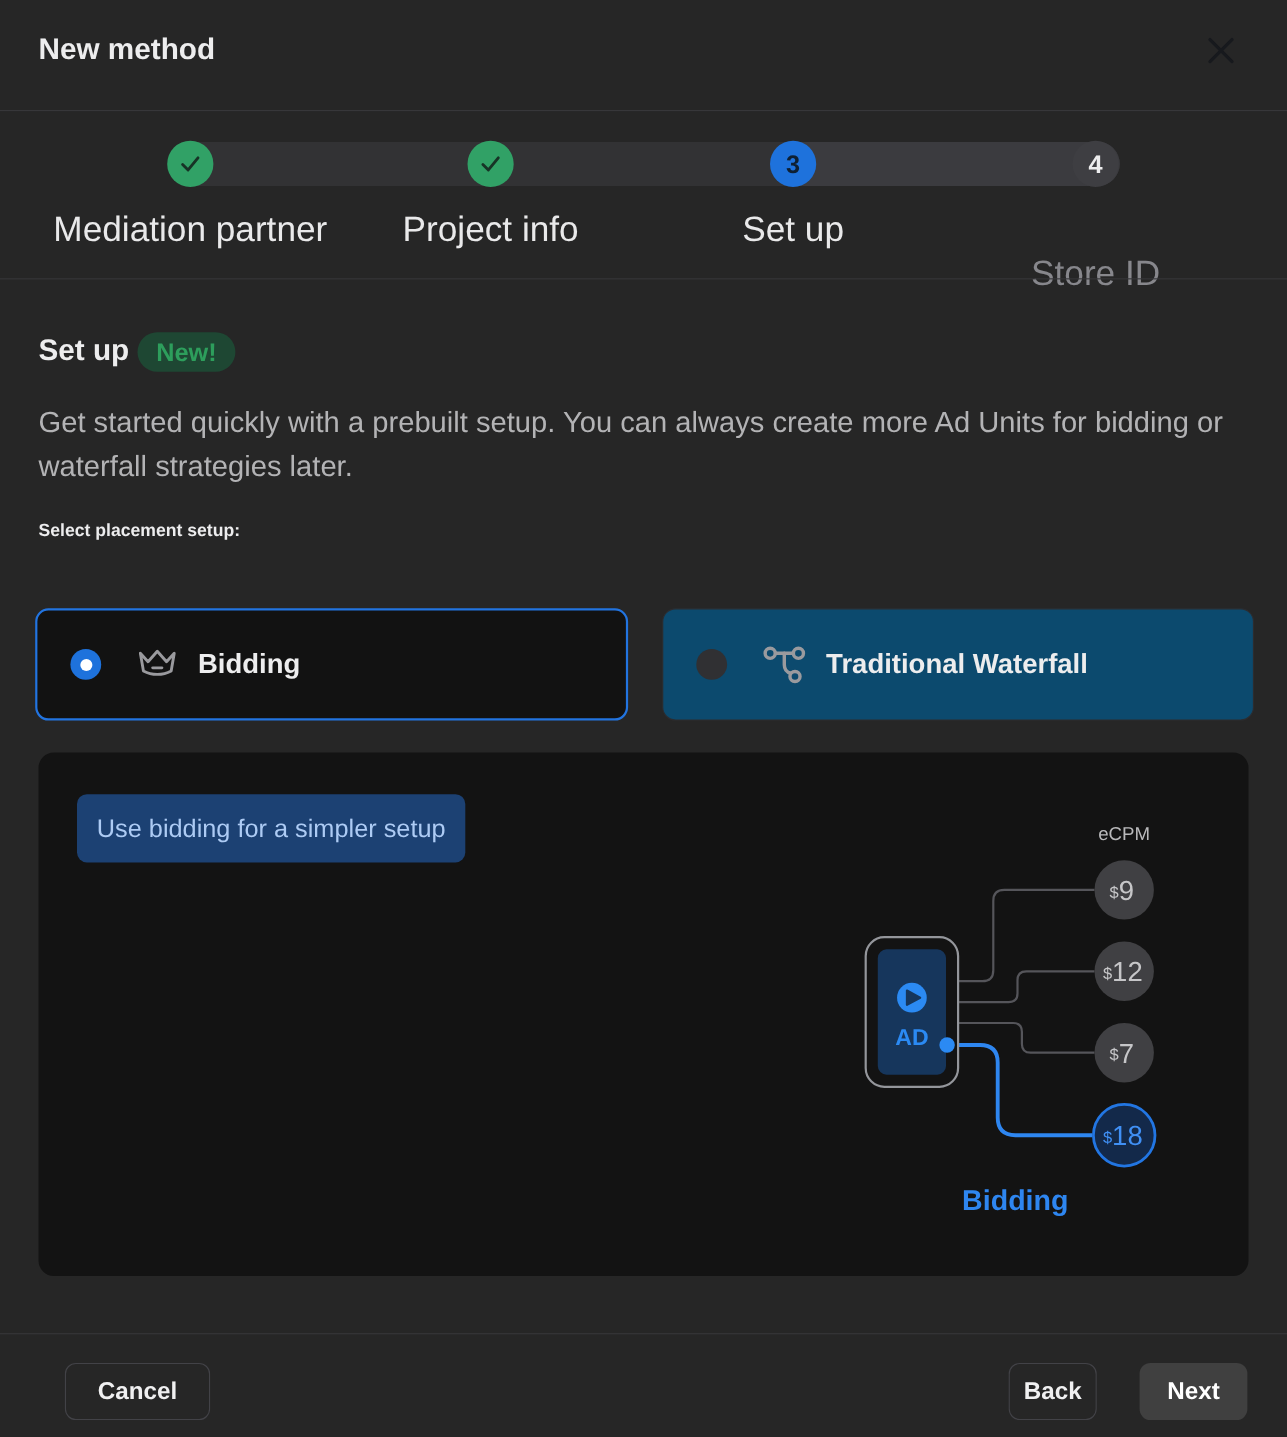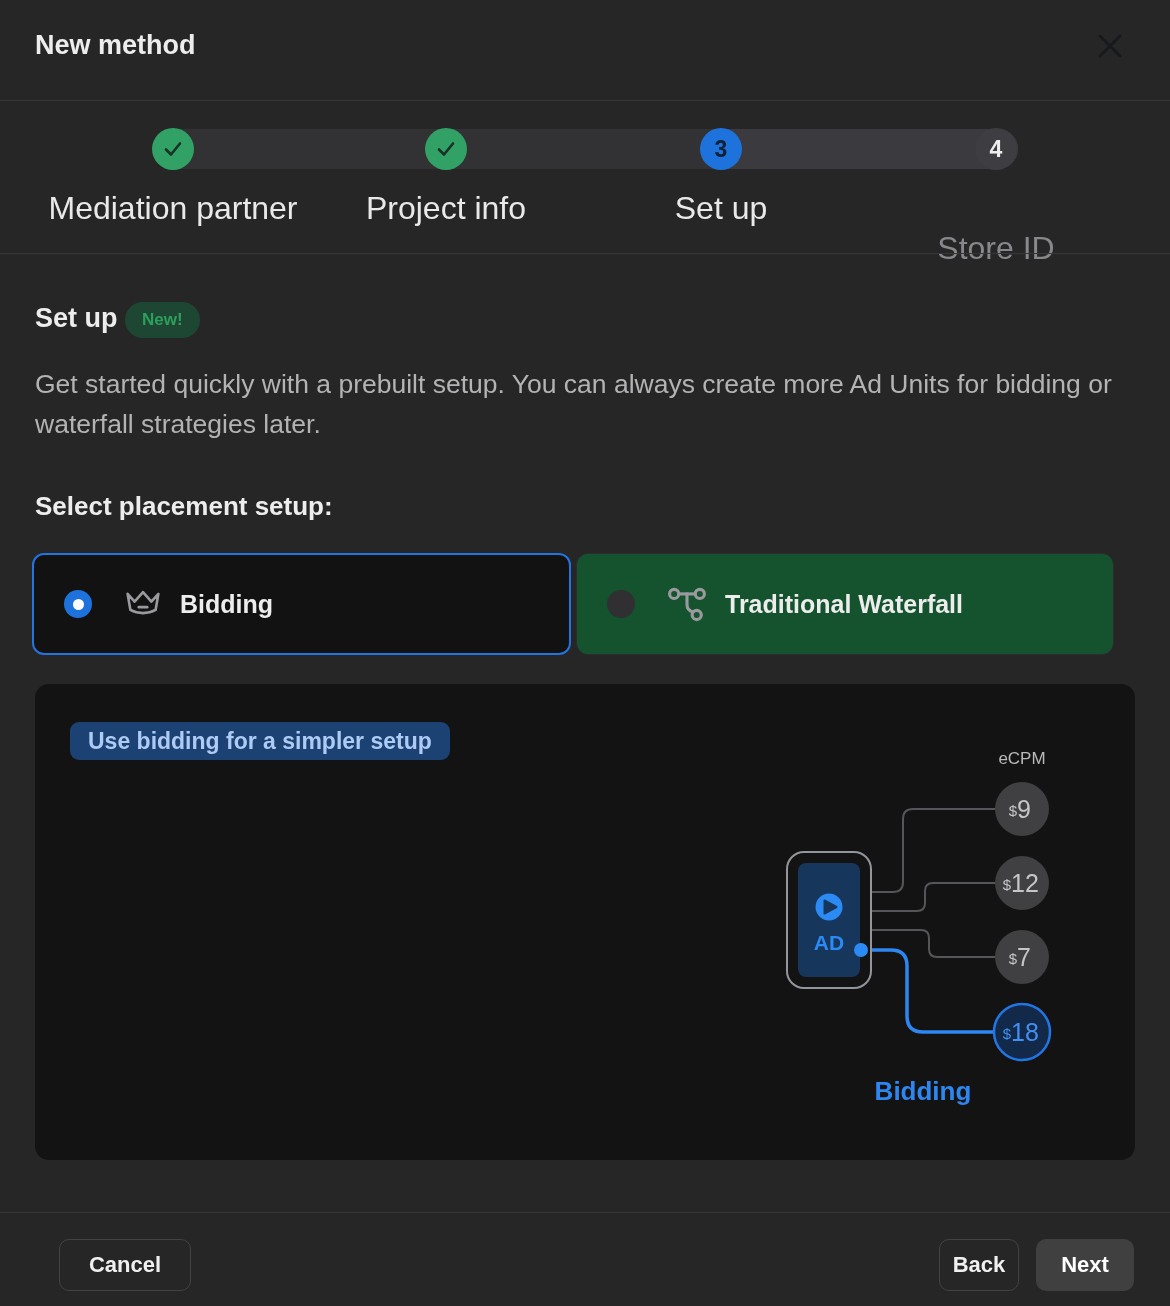--- a/index.html
+++ b/index.html
@@ -21,55 +21,55 @@
   .step-circle.done{background:#31a166;}
   .step-circle.active{background:#1e72dc;color:#0e2033;font-size:23px;font-weight:600;}
   .step-circle.upcoming{background:#3e3e42;color:#ededee;font-size:23px;font-weight:600;}
   .step-label{position:absolute;top:190px;width:280px;text-align:center;font-size:32px;
               font-weight:400;color:#e9e9ea;white-space:nowrap;}
   .step-label.dim{color:#87878c;margin-top:40px;}
 
   
   .section-heading{position:absolute;left:35px;top:303px;font-size:27px;font-weight:700;color:#ededee;}
   .new-badge{position:absolute;left:125px;top:302px;height:36px;padding:0 17px;border-radius:18px;
-             background:#1e4733;color:#2d9e5c;font-size:17px;font-weight:700;
+             background:#1e4733;color:#2d9e5c;font-size:23px;font-weight:700;
              display:flex;align-items:center;}
   .section-desc{position:absolute;left:35px;top:364px;width:1095px;font-size:26.5px;
                 line-height:40px;color:#b3b3b5;}
-  .select-label{position:absolute;left:35px;top:491px;font-size:26px;font-weight:700;color:#ededee;}
+  .select-label{position:absolute;left:35px;top:474px;font-size:16px;font-weight:700;color:#ededee;}
 
   
   .card{position:absolute;top:553px;height:102px;border-radius:12px;box-sizing:border-box;
         display:flex;align-items:center;cursor:pointer;}
   .card.selected{left:32px;width:539px;background:#121212;border:2.5px solid #2274e0;}
-  .card.unselected{left:576px;width:538px;background:#14532d;border:1px solid #2c2c2f;}
+  .card.unselected{left:602px;width:538px;background:#0c4a6e;border:1px solid #2c2c2f;}
   .radio{width:28px;height:28px;border-radius:50%;margin-left:30px;flex:0 0 auto;
          display:flex;align-items:center;justify-content:center;}
   .radio.on{background:#1e72dc;}
   .radio.on .dot{width:11px;height:11px;border-radius:50%;background:#ffffff;}
   .radio.off{background:#303033;}
   .card-icon{margin-left:30px;flex:0 0 auto;display:flex;align-items:center;}
   .card-label{margin-left:16px;font-size:25px;font-weight:600;color:#ededee;white-space:nowrap;}
 
   
   .panel{position:absolute;left:35px;top:684px;width:1100px;height:476px;background:#131313;border-radius:14px;}
-  .panel-badge{position:absolute;left:35px;top:38px;height:38px;padding:0 18px;border-radius:9px;
-               background:#1c4173;color:#adcbf4;font-size:23px;font-weight:700;
+  .panel-badge{position:absolute;left:35px;top:38px;height:38px;padding:12px 18px;border-radius:9px;
+               background:#1c4173;color:#adcbf4;font-size:23px;font-weight:400;
                display:flex;align-items:center;}
   .panel-desc{position:absolute;left:35px;top:106px;width:615px;font-size:24px;line-height:32px;color:#e4e4e6;}
   .illus{position:absolute;left:710px;top:40px;}
 
   
   .btn{position:absolute;top:1239px;height:52px;border-radius:10px;box-sizing:border-box;
        display:flex;align-items:center;justify-content:center;font-size:22px;font-weight:600;
        color:#f0f0f1;cursor:pointer;}
   .btn.ghost{background:transparent;border:1px solid #424247;}
   .btn.primary{background:#404040;border:none;color:#ffffff;}
   .btn-cancel{left:35px;width:132px;margin-left:24px;}
-  .btn-back{left:917px;width:80px;margin-left:22px;}
+  .btn-back{left:917px;width:80px;}
   .btn-next{left:1036px;width:98px;}
 </style>
 </head>
 <body>
 
 <div class="app">
 
   <div class="hdr-title">New method</div>
   <div class="close-btn">
     <svg width="34" height="34" viewBox="0 0 34 34">

